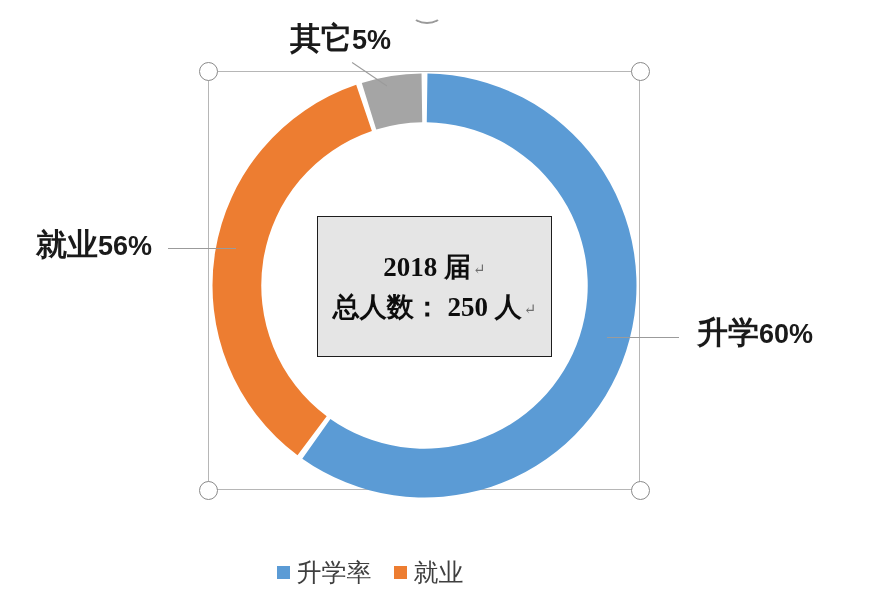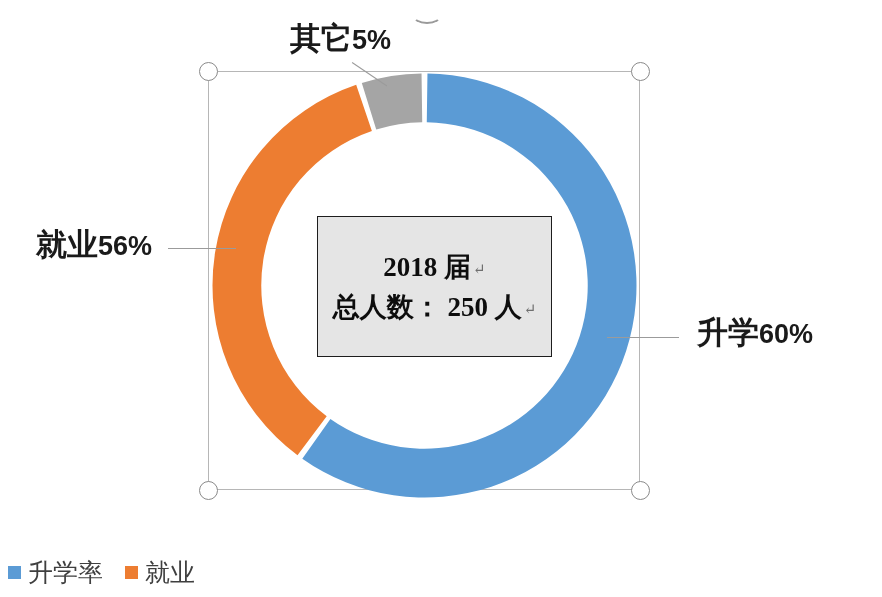--- a/index.html
+++ b/index.html
@@ -132,25 +132,25 @@
     font-size: 15px;
     font-weight: normal;
     color: #6f6f6f;
     margin-left: 2px;
     vertical-align: 2px;
   }
 
   
   .legend {
     position: absolute;
-    left: 8px;
+    left: 0;
     top: 556px;
     width: 740px;
     display: flex;
-    justify-content: flex-start;
+    justify-content: center;
     align-items: center;
     gap: 22px;
   }
   .legend-item {
     display: flex;
     align-items: center;
     gap: 7px;
   }
   .legend-swatch {
     width: 13px;

